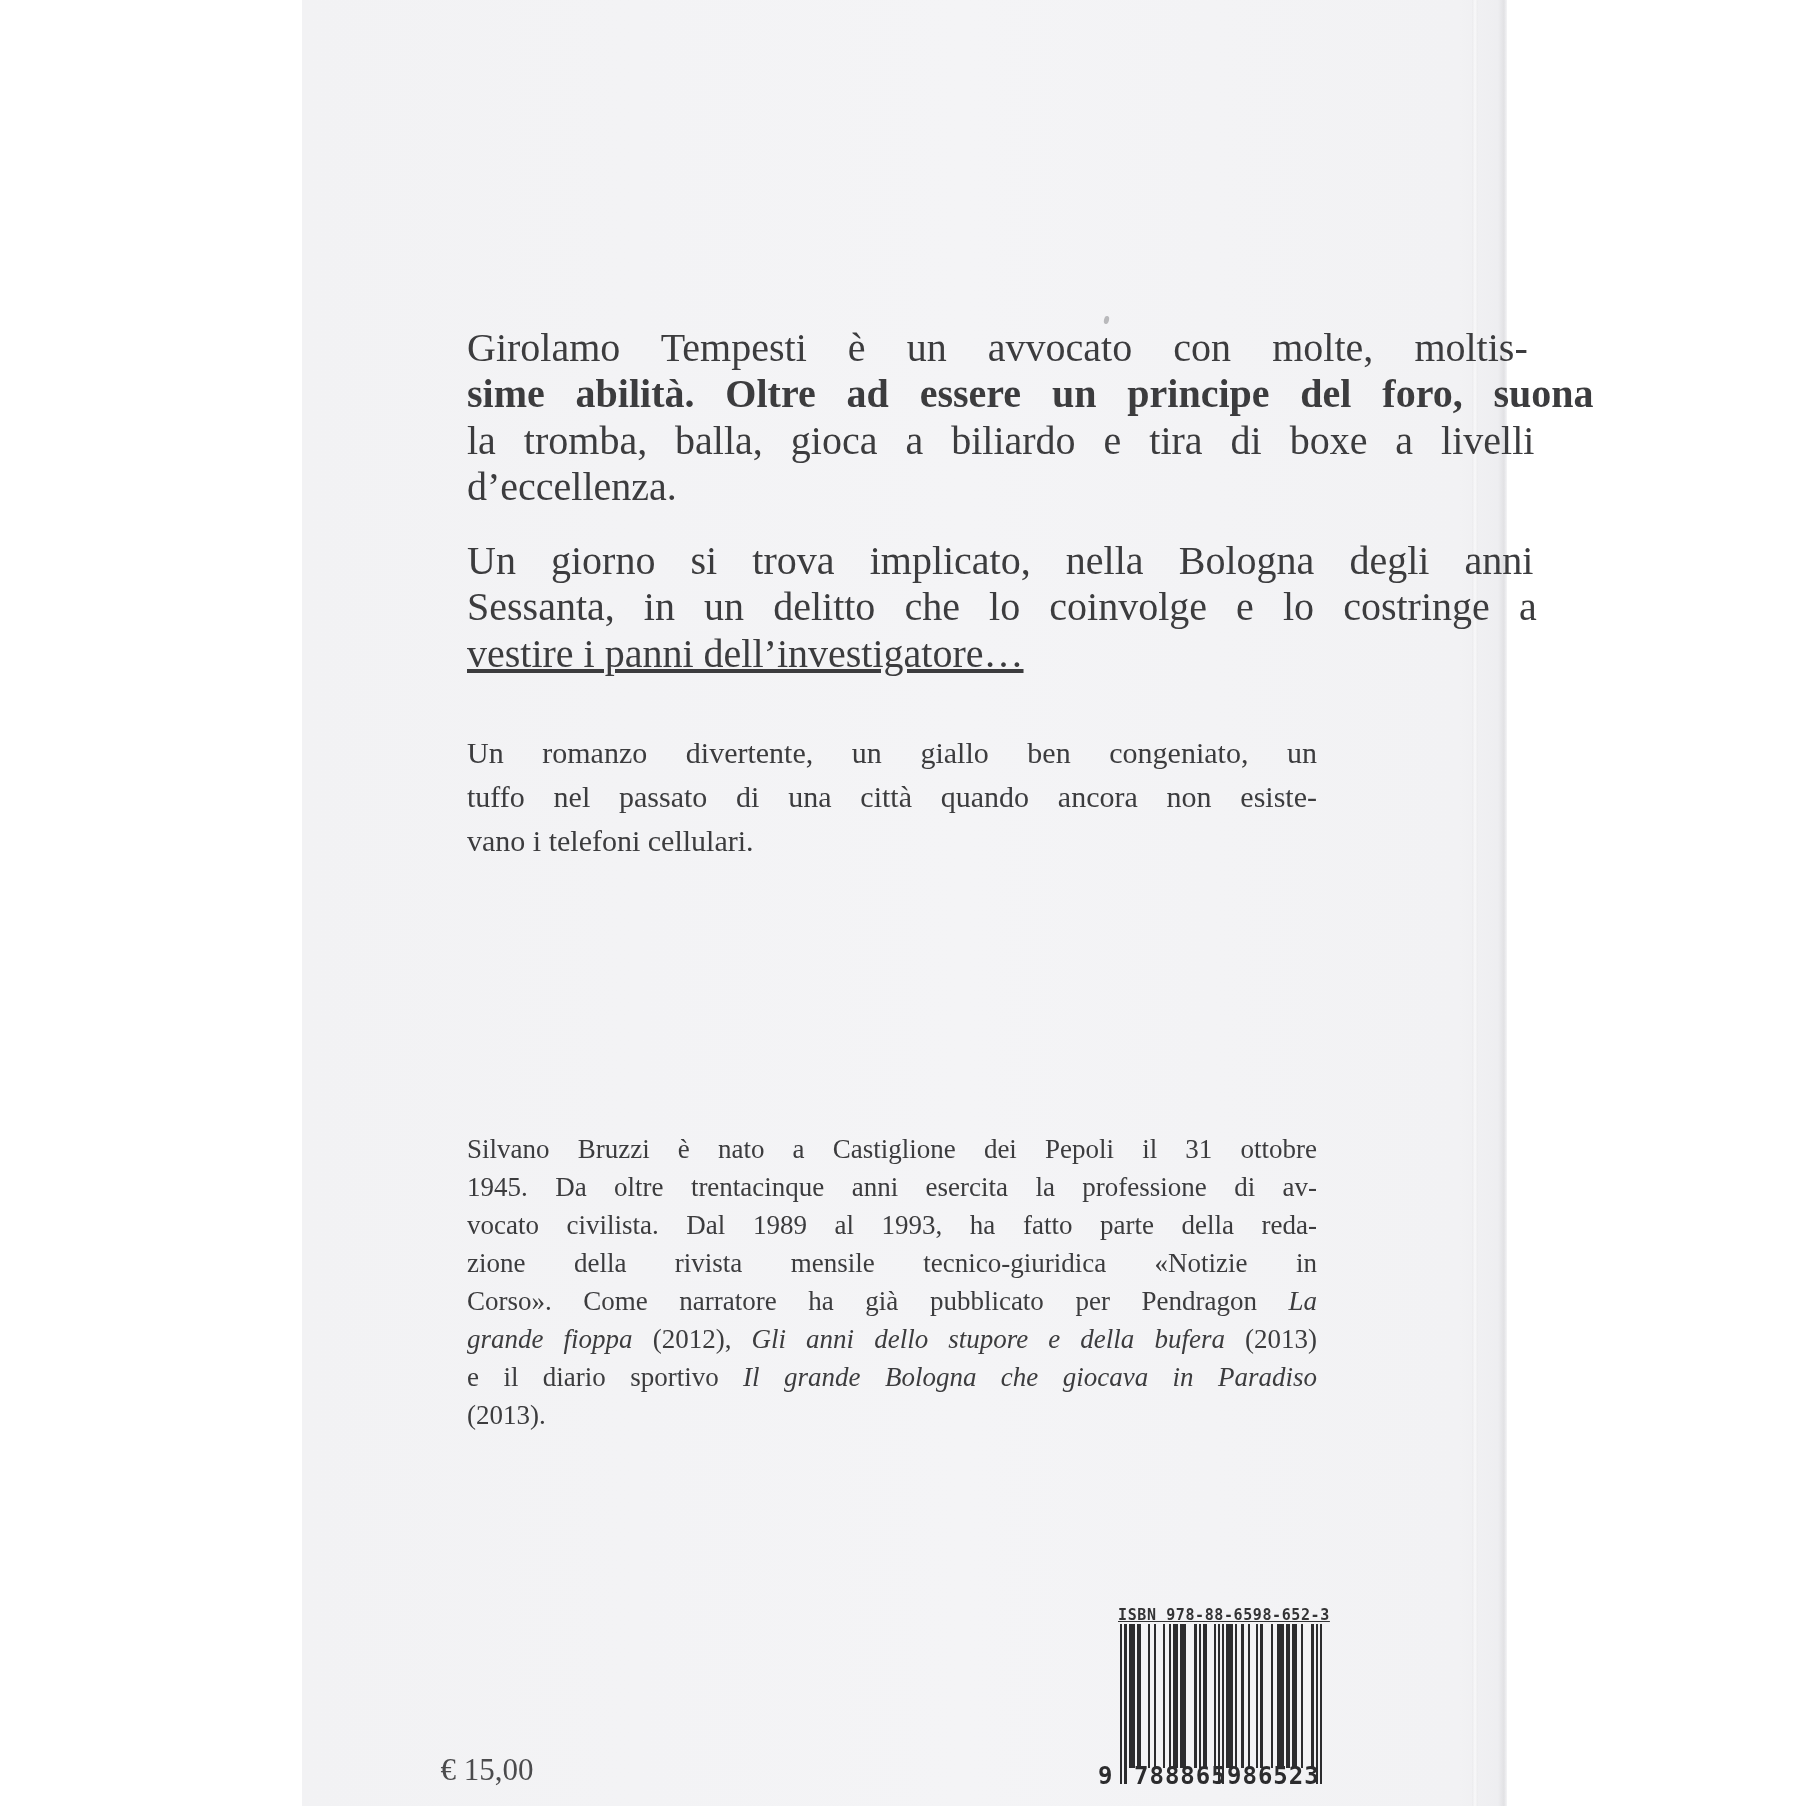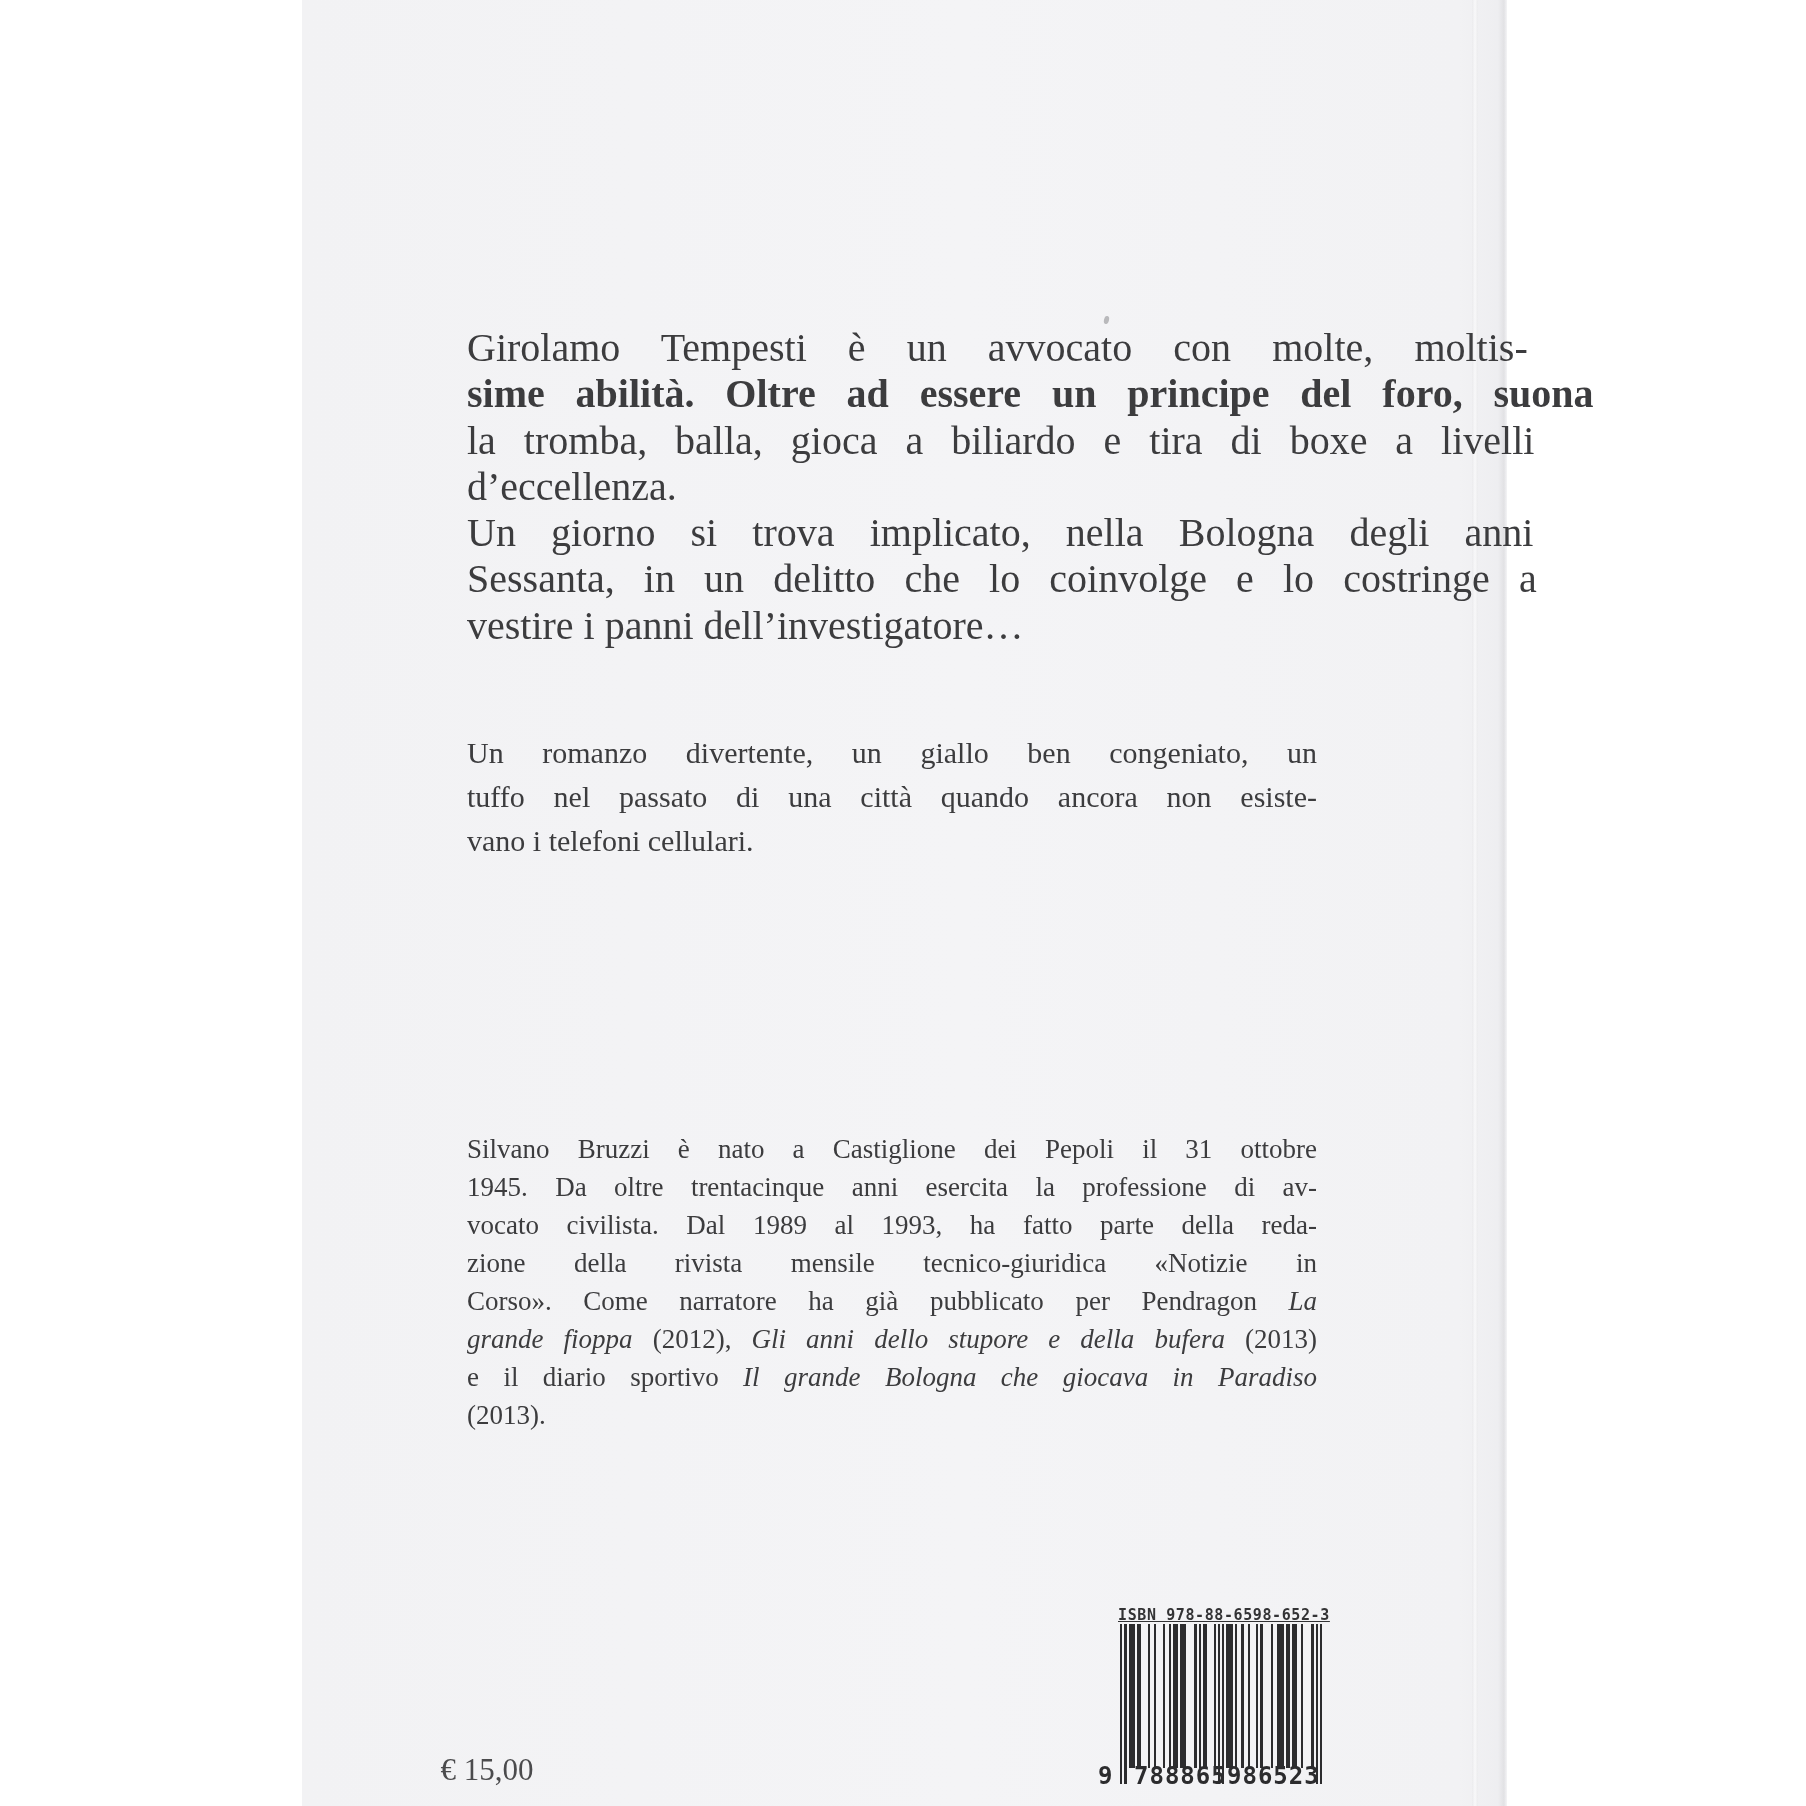--- a/index.html
+++ b/index.html
@@ -62,23 +62,23 @@
   <div class="cover">
     <div class="crease"></div>
     <div class="edge-shade"></div>
     <div class="speck"></div>
 
     <div class="textblock" id="blurb1">
         <div class="tline" style="display: block; word-spacing: 31.1116px;"><span>Girolamo Tempesti è un avvocato con molte, moltis-</span></div>
         <div class="tline" style="display: block; word-spacing: 20.8559px; font-weight: bold;"><span>sime abilità. Oltre ad essere un principe del foro, suona</span></div>
         <div class="tline" style="display: block; word-spacing: 17.9759px;"><span>la tromba, balla, gioca a biliardo e tira di boxe a livelli</span></div>
         <div class="tline" style="display: block;"><span>d’eccellenza.</span></div>
-        <div class="tline" style="display: block; word-spacing: 25.1191px;"><span>Un giorno si trova implicato, nella Bologna degli anni</span></div>
+        <div class="tline" style="display: block; word-spacing: 25.1191px; margin-top: 28px;"><span>Un giorno si trova implicato, nella Bologna degli anni</span></div>
         <div class="tline" style="display: block; word-spacing: 19.0984px;"><span>Sessanta, in un delitto che lo coinvolge e lo costringe a</span></div>
-        <div class="tline" style="display: block;"><span>vestire i panni dell’investigatore…</span></div>
+        <div class="tline" style="display: block; text-decoration: underline;"><span>vestire i panni dell’investigatore…</span></div>
       </div>
 
     <div class="textblock" id="blurb2">
         <div class="tline" style="display: block; word-spacing: 31.096px;"><span>Un romanzo divertente, un giallo ben congeniato, un</span></div>
         <div class="tline" style="display: block; word-spacing: 21.2865px;"><span>tuffo nel passato di una città quando ancora non esiste-</span></div>
         <div class="tline" style="display: block;"><span>vano i telefoni cellulari.</span></div>
       </div>
 
     <div class="textblock" id="bio">
         <div class="tline" style="display: block; word-spacing: 21.4109px;"><span>Silvano Bruzzi è nato a Castiglione dei Pepoli il 31 ottobre</span></div>

